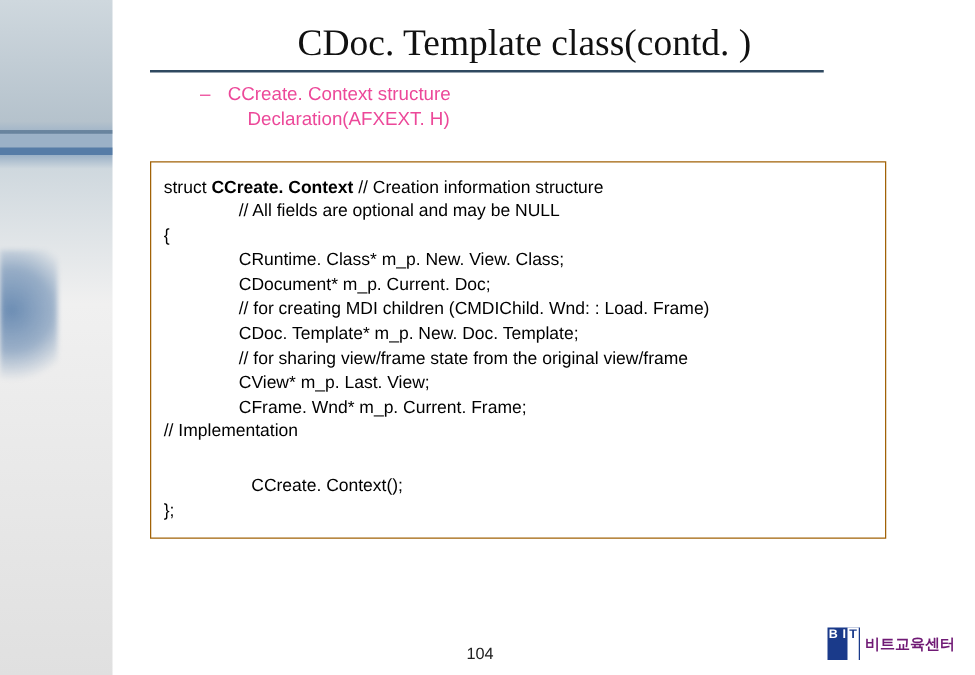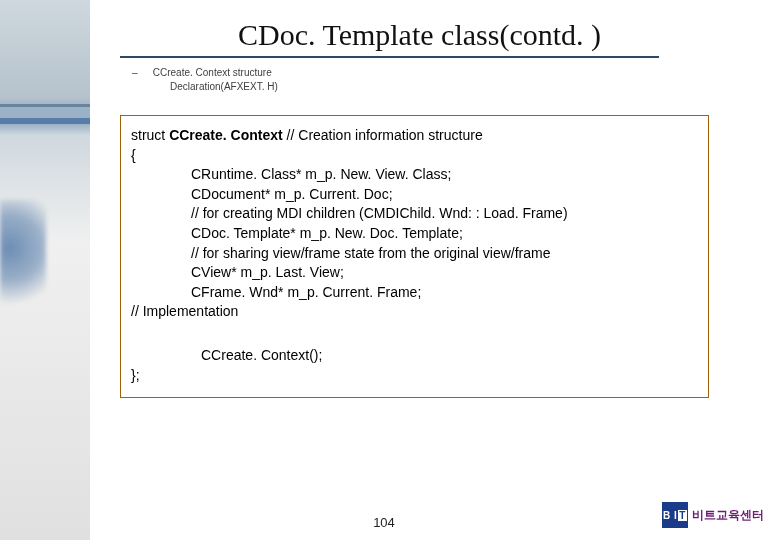--- a/index.html
+++ b/index.html
@@ -39,23 +39,23 @@
     color: #111;
     margin-bottom: 4px;
     margin-left: 60px;
   }
   .title-underline {
     border-bottom: 2px solid #2f4960;
     margin: 0 60px 8px 60px;
   }
   .sub {
     font-family: Arial, sans-serif;
-    font-size: 10px;
-    color: #404040;
-    margin-left: 72px;
+    font-size: 15px;
+    color: #ec4899;
+    margin-left: 100px;
     line-height: 1.35;
   }
   .sub .dash { display: inline-block; width: 18px; }
   .sub .decl { margin-left: 38px; }
   .codebox {
     margin: 22px 10px 0 60px;
     border: 1px solid #a16207;
     background: rgba(255,255,255,0.92);
     padding: 10px 8px 12px 10px;
     font-family: Arial, Helvetica, sans-serif;
@@ -85,21 +85,20 @@
   }
   .footer-logo .logo-box {
     width: 26px;
     height: 26px;
     background: #1a3a8a;
     color: #fff;
     font-family: Arial, sans-serif;
     font-size: 10px;
     font-weight: bold;
     display: flex;
-    align-items: center;
     justify-content: center;
     letter-spacing: 0.5px;
   }
   .footer-logo .logo-box .tchip {
     display: inline-block;
     background: #fff;
     color: #1a3a8a;
     padding: 0 1px;
     margin-left: 1px;
   }
@@ -132,20 +131,21 @@
       </div>
       <div class="decl">
         <span>Declaration(AFXEXT. H)</span>
       </div>
     </div>
 
     <div class="codebox">
       <div>
         <span>struct </span><span class="bold">CCreate. Context</span><span>   // Creation information structure</span>
       </div>
+      <div class="ind1">// All fields are optional and may be NULL</div>
       <div>{</div>
       <div class="ind2">CRuntime. Class* m_p. New. View. Class;</div>
       <div class="ind2">CDocument* m_p. Current. Doc;</div>
       <div class="ind2">// for creating MDI children (CMDIChild. Wnd: : Load. Frame)</div>
       <div class="ind2">CDoc. Template* m_p. New. Doc. Template;</div>
       <div class="ind2">// for sharing view/frame state from the original view/frame</div>
       <div class="ind2">CView* m_p. Last. View;</div>
       <div class="ind2">CFrame. Wnd* m_p. Current. Frame;</div>
       <div>// Implementation</div>
       <div class="ctor">CCreate. Context();</div>

